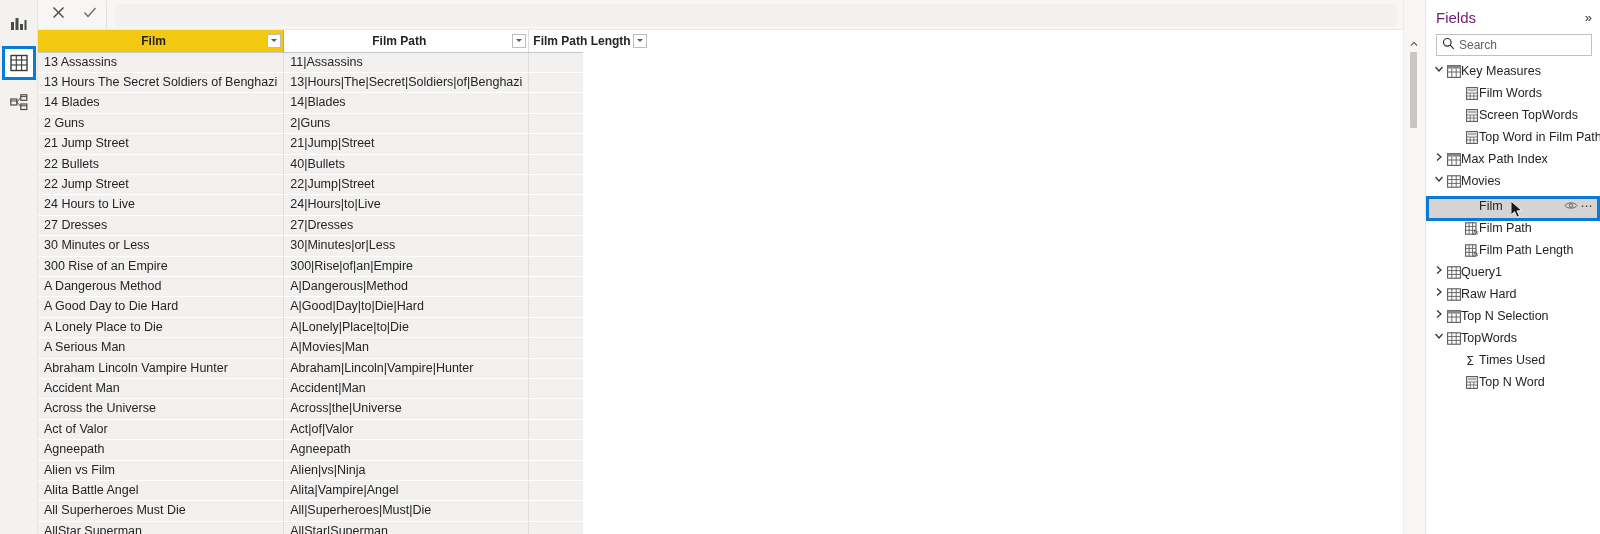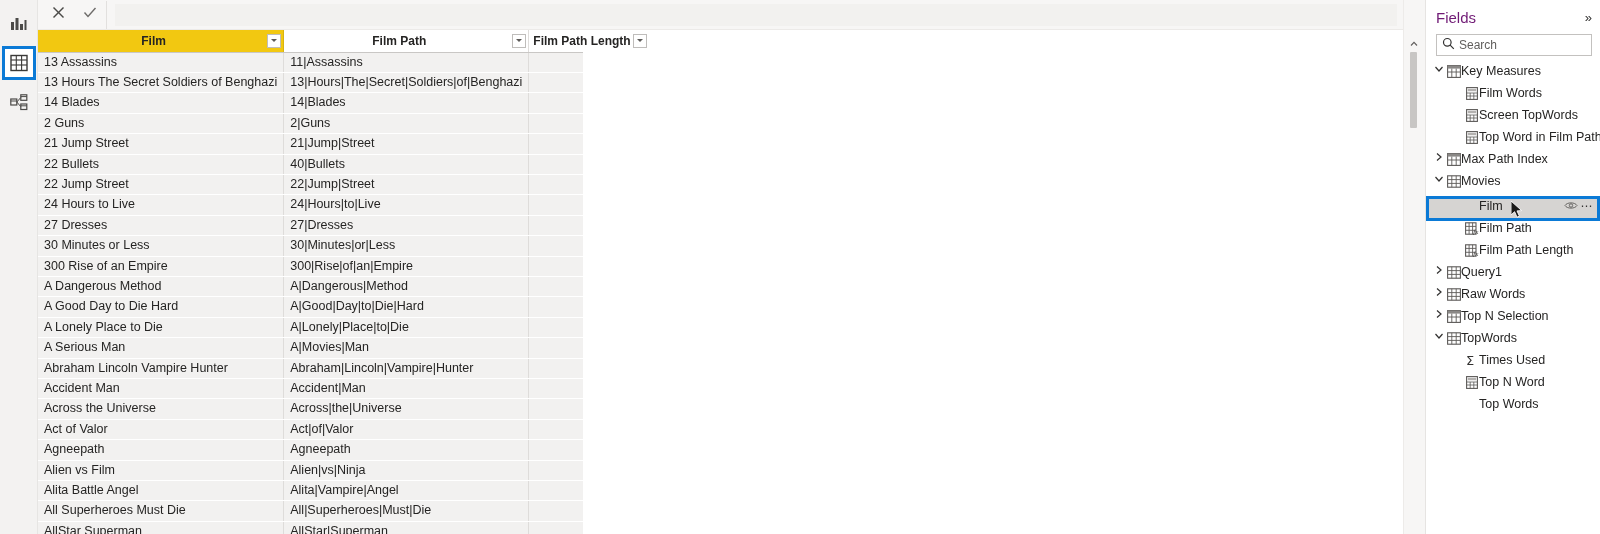--- a/index.html
+++ b/index.html
@@ -700,21 +700,21 @@
           </span>
           <span class="nicon">
             <svg width="14" height="13" viewBox="0 0 14 13">
               <rect x="0.6" y="0.8" width="12.8" height="11.4" fill="none" stroke="#5c5a58" stroke-width="1.1"></rect>
               <line x1="0.6" y1="4.6" x2="13.4" y2="4.6" stroke="#5c5a58" stroke-width="0.9"></line>
               <line x1="0.6" y1="8.4" x2="13.4" y2="8.4" stroke="#5c5a58" stroke-width="0.9"></line>
               <line x1="4.8" y1="0.8" x2="4.8" y2="12.2" stroke="#5c5a58" stroke-width="0.9"></line>
               <line x1="9.2" y1="0.8" x2="9.2" y2="12.2" stroke="#5c5a58" stroke-width="0.9"></line>
             </svg>
           </span>
-          <span class="nlabel">Raw Words</span>
+          <span class="nlabel">Raw Hard</span>
         </div>
         <div class="node lvl0">
           <span class="chev">
             <svg width="10" height="10" viewBox="0 0 10 10">
               <polyline points="3,1.5 7,5 3,8.5" fill="none" stroke="#323130" stroke-width="1.2"></polyline>
             </svg>
           </span>
           <span class="nicon">
             <svg width="14" height="13" viewBox="0 0 14 13">
               <rect x="0.6" y="0.6" width="12.8" height="11.8" fill="none" stroke="#5c5a58" stroke-width="1.1"></rect>
@@ -759,20 +759,15 @@
               <rect x="0.6" y="0.6" width="10.8" height="11.8" fill="none" stroke="#5c5a58" stroke-width="1.1"></rect>
               <rect x="1.8" y="1.8" width="8.4" height="2.4" fill="#b3b1af"></rect>
               <line x1="0.6" y1="6" x2="11.4" y2="6" stroke="#5c5a58" stroke-width="0.8"></line>
               <line x1="0.6" y1="9" x2="11.4" y2="9" stroke="#5c5a58" stroke-width="0.8"></line>
               <line x1="4.2" y1="6" x2="4.2" y2="12.4" stroke="#5c5a58" stroke-width="0.8"></line>
               <line x1="7.8" y1="6" x2="7.8" y2="12.4" stroke="#5c5a58" stroke-width="0.8"></line>
             </svg>
           </span>
           <span class="nlabel">Top N Word</span>
         </div>
-        <div class="node lvl1">
-          <span class="chev blank"></span>
-          <span class="nicon blank"></span>
-          <span class="nlabel">Top Words</span>
-        </div>
       </div>
   </div>
 </div>
 
 </body></html>

